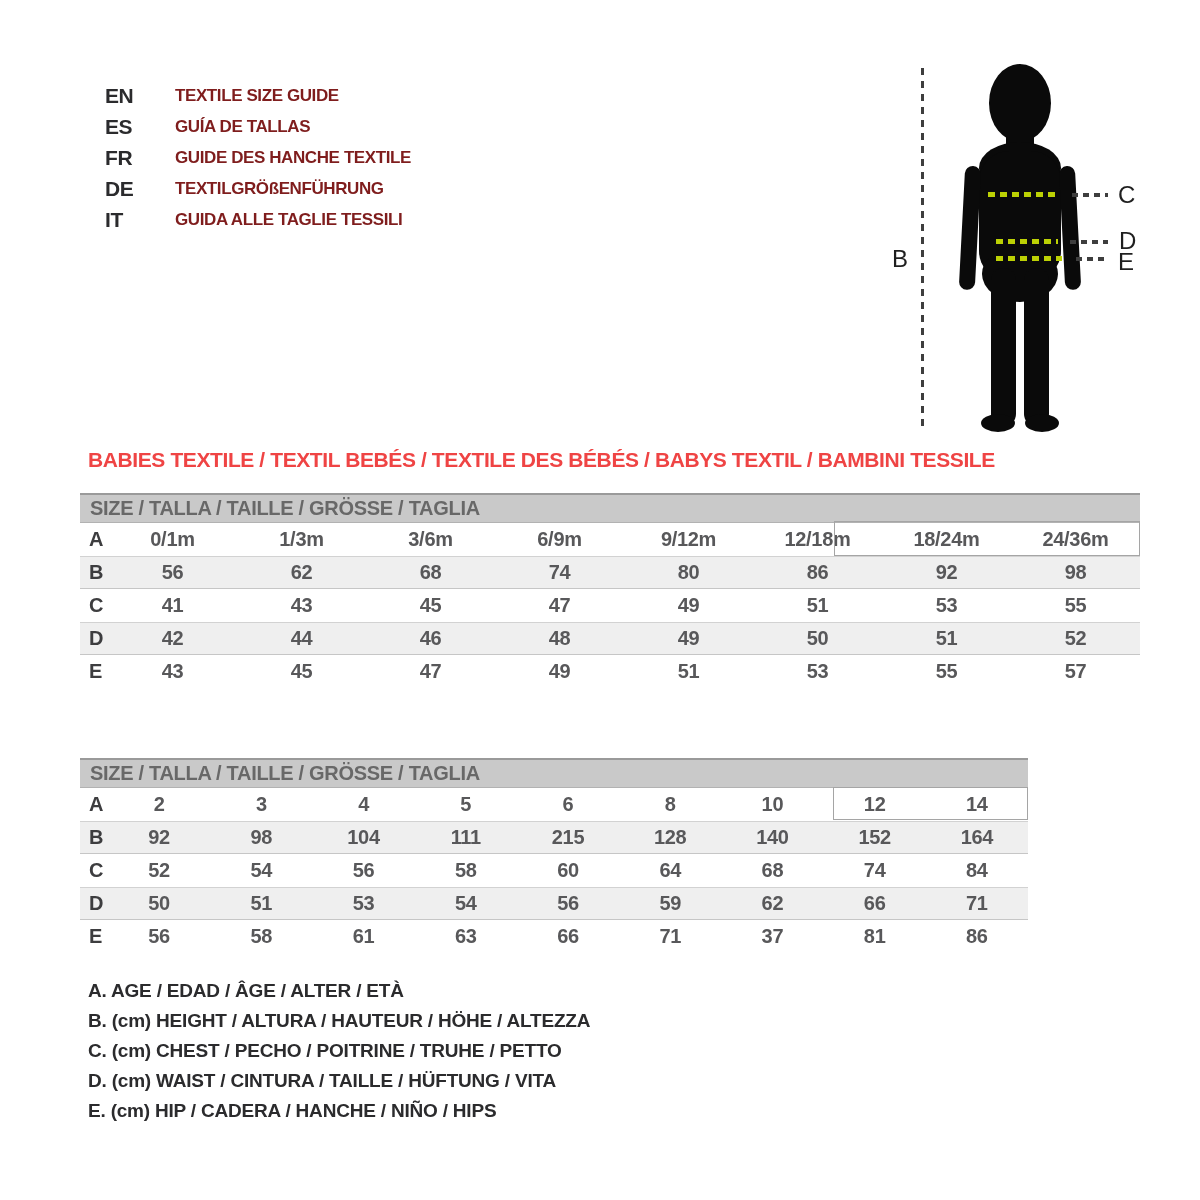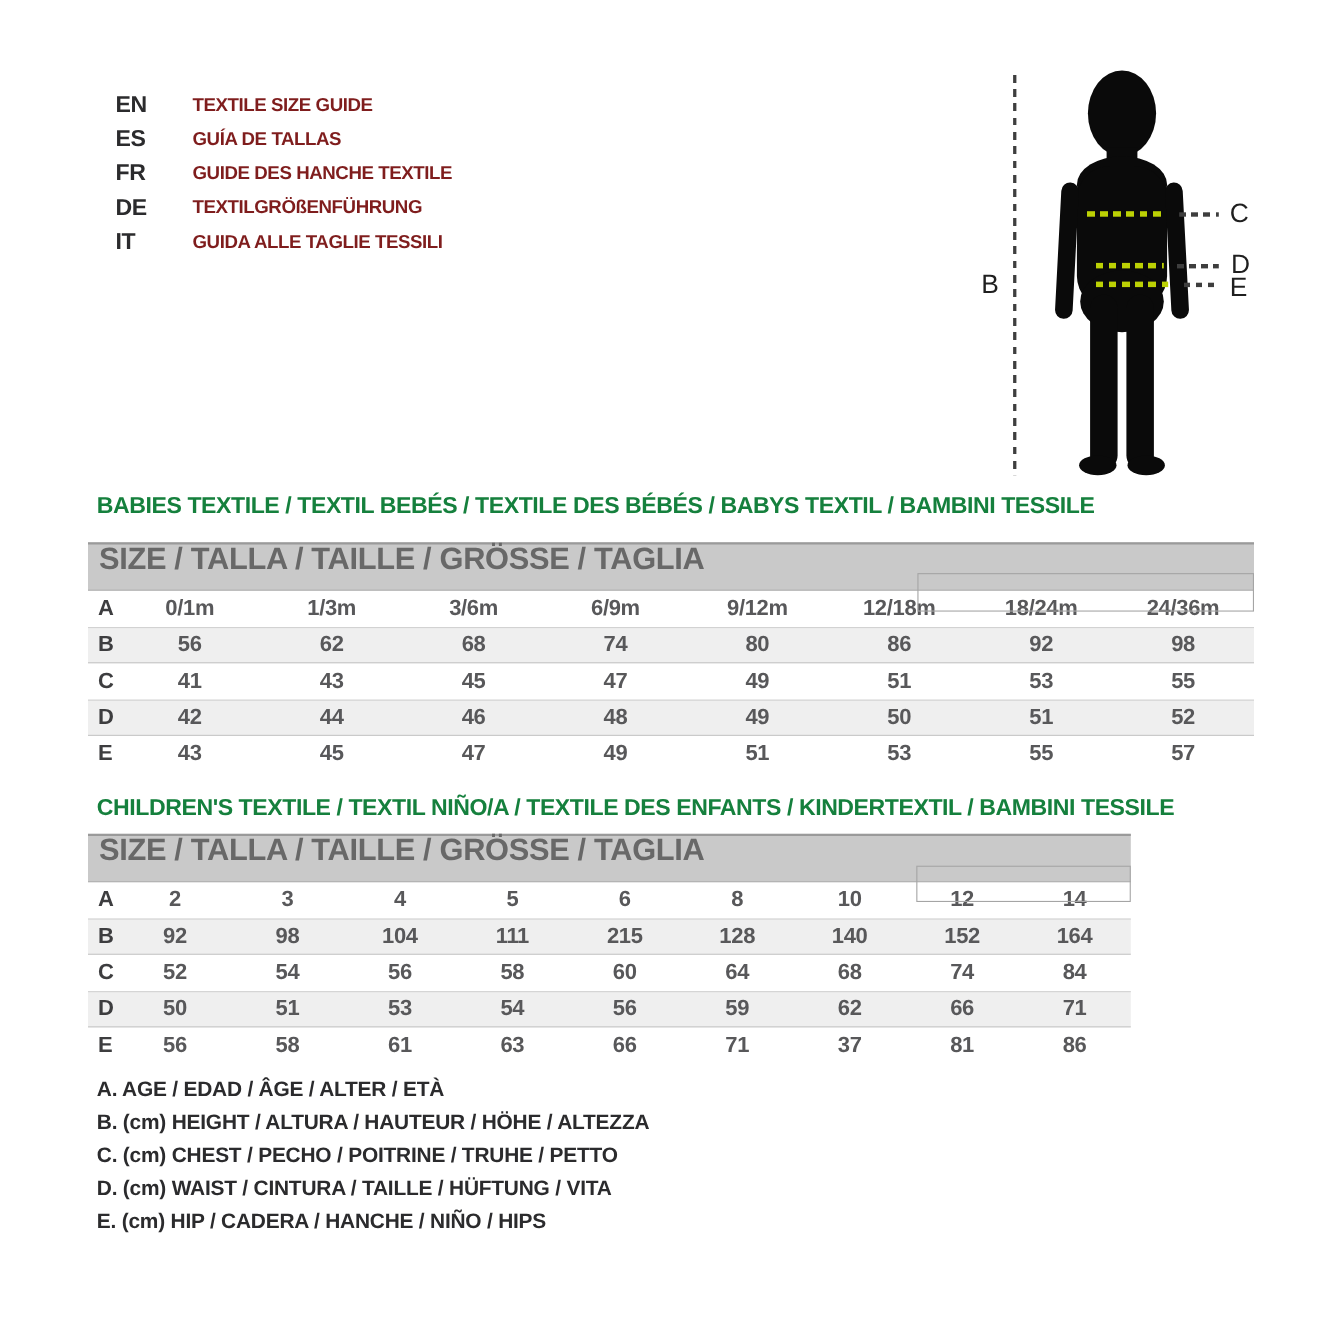--- a/index.html
+++ b/index.html
@@ -18,27 +18,27 @@
   .fig-svg{ position:absolute; left:948px; top:56px; width:144px; height:382px; }
   .vdash{ position:absolute; left:921px; top:68px; width:3px; height:364px;
           background-image:repeating-linear-gradient(to bottom,#3e3e3e 0 7px,transparent 7px 13px); }
   .hdash-y{ position:absolute; height:5px;
             background-image:repeating-linear-gradient(to right,#bcd104 0 7px,transparent 7px 12px); }
   .hdash-g{ position:absolute; height:4px;
             background-image:repeating-linear-gradient(to right,#3e3e3e 0 6px,transparent 6px 11px); }
   .fig-label{ position:absolute; font-size:24px; line-height:1; color:#1f1f1f; }
 
   
-  .section-title{ position:absolute; font-weight:700; font-size:21px; color:#15803d;
+  .section-title{ position:absolute; font-weight:700; font-size:21px; color:#ef4444;
                   letter-spacing:-0.4px; white-space:nowrap; }
 
   
   .sg-table{ position:absolute; }
-  .thead{ height:44px; background:#c9c9c9; border-top:2px solid #9a9a9a; border-bottom:1px solid #b2b2b2;
-          font-weight:700; font-size:28px; color:#686868; line-height:26px; padding-left:10px;
+  .thead{ height:30px; background:#c9c9c9; border-top:2px solid #9a9a9a; border-bottom:1px solid #b2b2b2;
+          font-weight:700; font-size:20px; color:#686868; line-height:26px; padding-left:10px;
           letter-spacing:-0.3px; }
   .trow{ display:grid; height:33px; align-items:center; }
   .trow.alt{ background:#efefef; border-top:1px solid #d2d2d2; border-bottom:1px solid #c6c6c6; }
   .rlabel{ font-weight:700; font-size:20px; color:#3d3d3f; padding-left:9px; }
   .cell{ text-align:center; font-weight:700; font-size:20px; color:#58585a; letter-spacing:-0.3px; }
   .hl-box{ position:absolute; border:1px solid #a5a5a5; background:transparent; z-index:5; }
 
   
   .legend{ position:absolute; left:88px; top:976px; }
   .legend-line{ height:30px; line-height:30px; font-weight:700; font-size:19px; color:#2b2b2d;
@@ -160,21 +160,20 @@
           <span class="cell">49</span>
           <span class="cell">51</span>
           <span class="cell">53</span>
           <span class="cell">55</span>
           <span class="cell">57</span>
         </div>
       </div>
   </div>
   <div class="hl-box" style="left:834px; top:521px; width:306px; height:35px;"></div>
 
-  <h2 class="section-title" style="left:88px; top:723px;">CHILDREN'S TEXTILE / TEXTIL NIÑO/A / TEXTILE DES ENFANTS / KINDERTEXTIL / BAMBINI TESSILE</h2>
 
   <div class="sg-table" style="left:80px; top:758px; width:948px;">
     <div class="thead">SIZE / TALLA / TAILLE / GRÖSSE / TAGLIA</div>
     <div class="tbody">
         <div class="trow" style="grid-template-columns: 28px repeat(9, 1fr);">
           <span class="rlabel">A</span>
           <span class="cell">2</span>
           <span class="cell">3</span>
           <span class="cell">4</span>
           <span class="cell">5</span>

